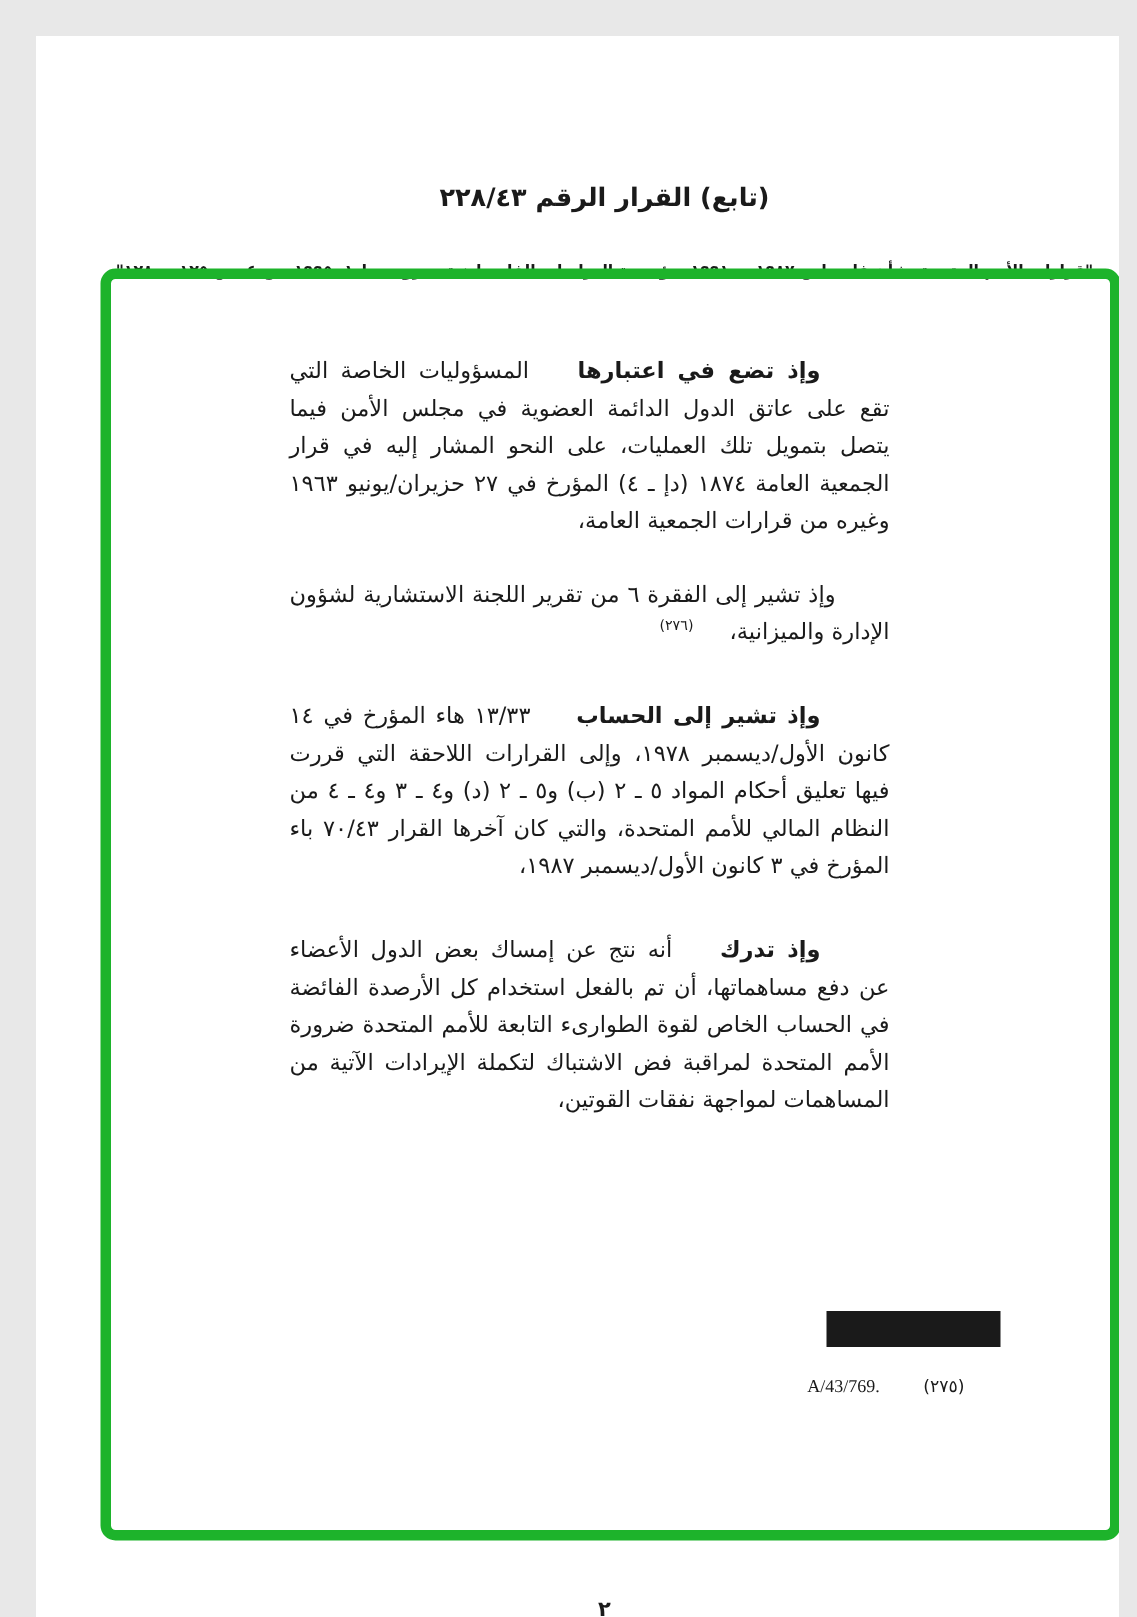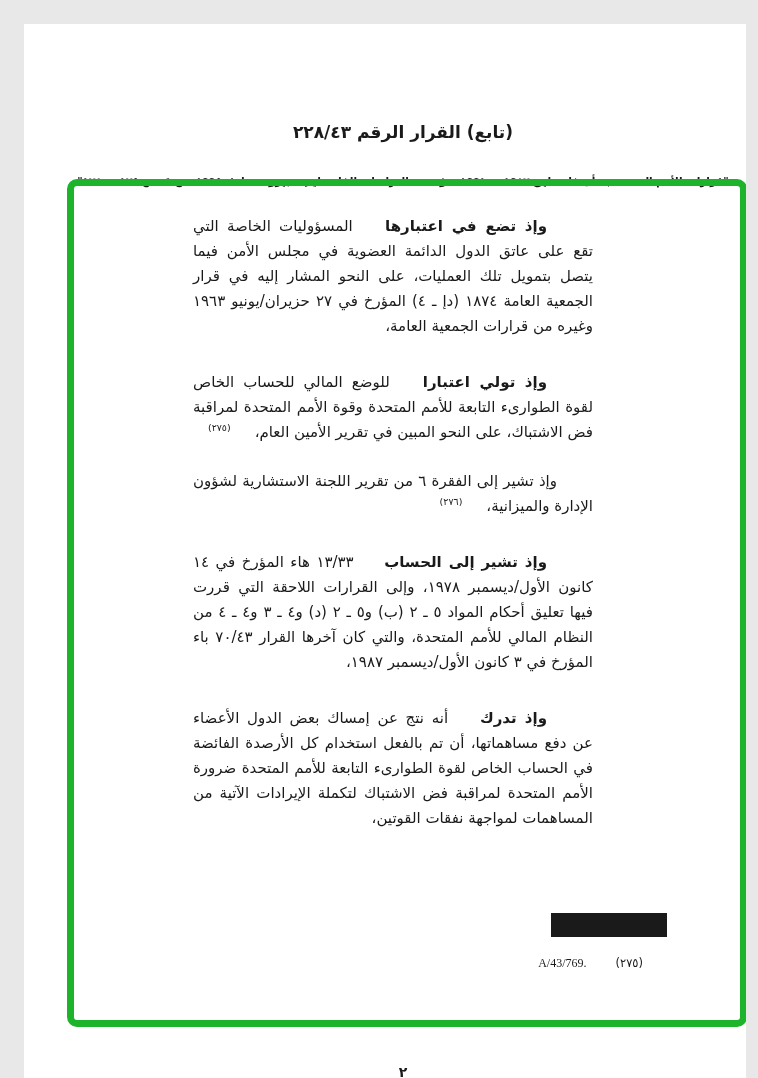--- a/index.html
+++ b/index.html
@@ -46,38 +46,38 @@
     height: 848px;
     border: 7px solid #1db32b;
     border-radius: 10px;
     background: transparent;
   }
   
   .body-text {
     position: absolute;
     direction: rtl;
     left: 145px;
-    top: 166px;
+    top: 187px;
     width: 448px;
     font-size: 15px;
     line-height: 25px;
     text-align: justify;
   }
   .para { margin: 0 0 7px 0; text-indent: 34px; }
   .para.no-indent { text-indent: 0; margin-top: -7px; }
   .lead { font-weight: bold; }
   .fnref {
     font-size: 9.5px;
     vertical-align: super;
     line-height: 0;
   }
   
   .footnotes {
     position: absolute;
-    top: 877px;
+    top: 838px;
     right: 103px; 
     width: 330px;
     text-align: right;
   }
   .fn-rule {
     width: 116px;
     height: 2px;
     background: #1a1a1a;
     margin: 0 0 5px auto;
   }
@@ -111,21 +111,20 @@
     <h1 class="doc-title" dir="rtl">(تابع) القرار الرقم ٢٢٨/٤٣</h1>
     <div class="doc-citation" dir="rtl">"قرارات الأمم المتحدة بشأن فلسطين ١٩٨٧ — ١٩٩١، مؤسسة الدراسات الفلسطينية، بيروت، ط ١، ١٩٩٥، مج ٤، ص ١٢٥ — ١٢٨"</div>
   </header>
 
   <div class="green-frame"></div>
 
   <main class="body-text" dir="rtl">
 
     <p class="para"><strong class="lead">وإذ تضع في اعتبارها</strong><span> المسؤوليات الخاصة التي تقع على عاتق الدول الدائمة العضوية في مجلس الأمن فيما يتصل بتمويل تلك العمليات، على النحو المشار إليه في قرار الجمعية العامة ١٨٧٤ (دإ ـ ٤) المؤرخ في ٢٧ حزيران/يونيو ١٩٦٣ وغيره من قرارات الجمعية العامة،</span><sup class="fnref"></sup></p>
 
-    <p class="para"><strong class="lead">وإذ تولي اعتبارا</strong><span> للوضع المالي للحساب الخاص لقوة الطوارىء التابعة للأمم المتحدة وقوة الأمم المتحدة لمراقبة فض الاشتباك، على النحو المبين في تقرير الأمين العام،</span><sup class="fnref">(٢٧٥)</sup></p>
 
     <p class="para no-indent"><strong class="lead"></strong><span>وإذ تشير إلى الفقرة ٦ من تقرير اللجنة الاستشارية لشؤون الإدارة والميزانية،</span><sup class="fnref">(٢٧٦)</sup></p>
 
     <p class="para"><strong class="lead">وإذ تشير إلى الحساب</strong><span> ١٣/٣٣ هاء المؤرخ في ١٤ كانون الأول/ديسمبر ١٩٧٨، وإلى القرارات اللاحقة التي قررت فيها تعليق أحكام المواد ٥ ـ ٢ (ب) و٥ ـ ٢ (د) و٤ ـ ٣ و٤ ـ ٤ من النظام المالي للأمم المتحدة، والتي كان آخرها القرار ٧٠/٤٣ باء المؤرخ في ٣ كانون الأول/ديسمبر ١٩٨٧،</span><sup class="fnref"></sup></p>
 
 
 
     <p class="para"><strong class="lead">وإذ تدرك</strong><span> أنه نتج عن إمساك بعض الدول الأعضاء عن دفع مساهماتها، أن تم بالفعل استخدام كل الأرصدة الفائضة في الحساب الخاص لقوة الطوارىء التابعة للأمم المتحدة ضرورة الأمم المتحدة لمراقبة فض الاشتباك لتكملة الإيرادات الآتية من المساهمات لمواجهة نفقات القوتين،</span><sup class="fnref"></sup></p>
 
   </main>

